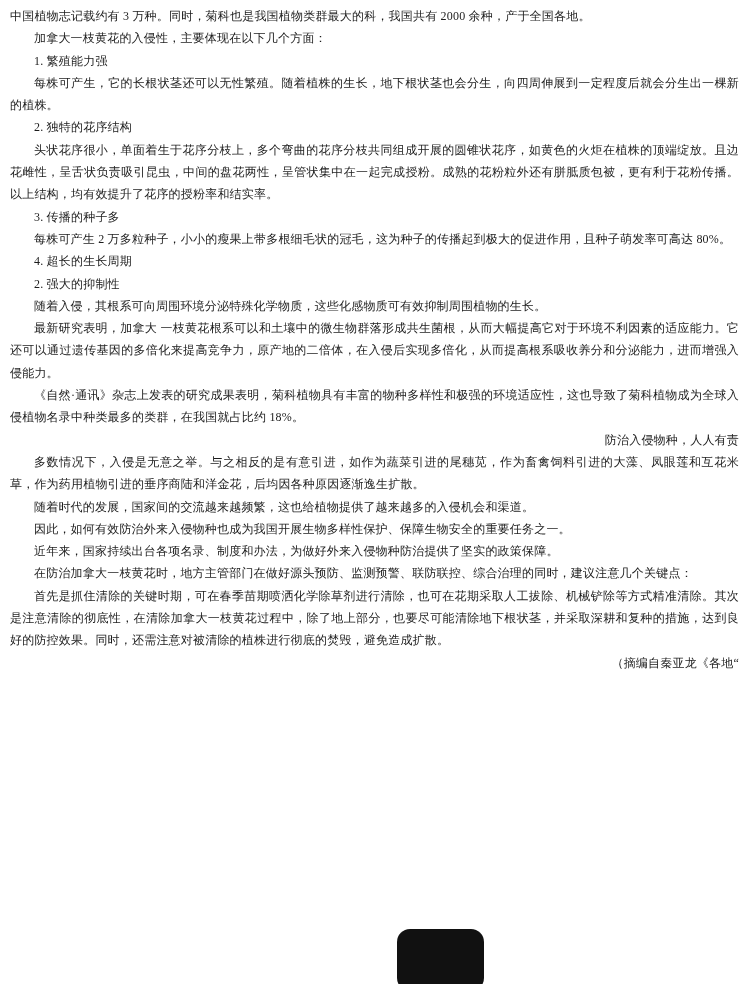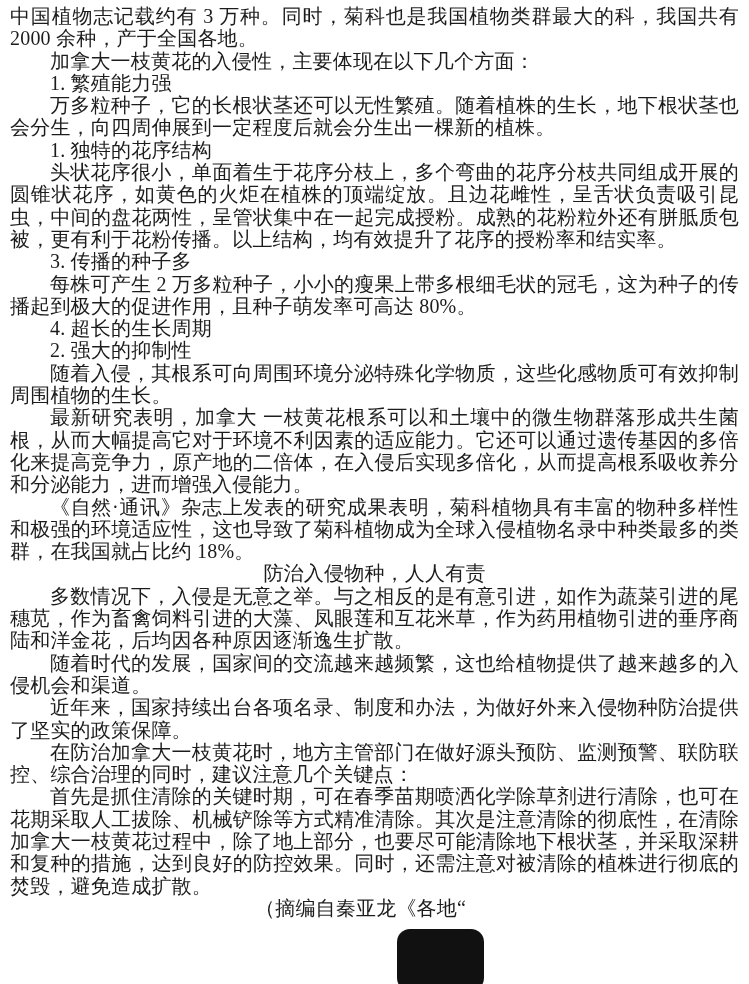--- a/index.html
+++ b/index.html
@@ -10,33 +10,33 @@
     position: relative;
     overflow: hidden;
   }
   .page {
     position: absolute;
     inset: 0;
     padding: 5px 10px 0 10px;
     color: #1c1c1c;
   }
   .para {
-    font-size: 20px;
+    font-size: 12px;
     line-height: 22.3px;
     text-align: justify;
     text-indent: 2em;
     letter-spacing: 0.2px;
   }
   .para.continuation { text-indent: 0; }
   .para.center-heading {
-    text-align: center;
+    text-align: right;
     text-indent: 0;
   }
   .para.source {
-    text-align: left;
+    text-align: right;
     text-indent: 0;
     padding-left: 245px;
   }
   .black-overlay {
     position: absolute;
     left: 397px;
     top: 929px;
     width: 87px;
     height: 62px;
     border-radius: 13px;
@@ -44,33 +44,34 @@
   }
 </style>
 </head>
 <body style="background: rgb(255, 255, 255);">
 
 <div class="page" style="color: rgb(28, 28, 28);">
   <div id="paragraphs">
       <p class="para continuation">中国植物志记载约有 3 万种。同时，菊科也是我国植物类群最大的科，我国共有 2000 余种，产于全国各地。</p>
       <p class="para body">加拿大一枝黄花的入侵性，主要体现在以下几个方面：</p>
       <p class="para body">1. 繁殖能力强</p>
-      <p class="para body">万多粒种子，它的长根状茎还可以无性繁殖。随着植株的生长，地下根状茎也会分生，向四周伸展到一定程度后就会分生出一棵新的植株。</p>
-      <p class="para body">1. 独特的花序结构</p>
+      <p class="para body">每株可产生，它的长根状茎还可以无性繁殖。随着植株的生长，地下根状茎也会分生，向四周伸展到一定程度后就会分生出一棵新的植株。</p>
+      <p class="para body">2. 独特的花序结构</p>
       <p class="para body">头状花序很小，单面着生于花序分枝上，多个弯曲的花序分枝共同组成开展的圆锥状花序，如黄色的火炬在植株的顶端绽放。且边花雌性，呈舌状负责吸引昆虫，中间的盘花两性，呈管状集中在一起完成授粉。成熟的花粉粒外还有胼胝质包被，更有利于花粉传播。以上结构，均有效提升了花序的授粉率和结实率。</p>
       <p class="para body">3. 传播的种子多</p>
       <p class="para body">每株可产生 2 万多粒种子，小小的瘦果上带多根细毛状的冠毛，这为种子的传播起到极大的促进作用，且种子萌发率可高达 80%。</p>
       <p class="para body">4. 超长的生长周期</p>
       <p class="para body">2. 强大的抑制性</p>
       <p class="para body">随着入侵，其根系可向周围环境分泌特殊化学物质，这些化感物质可有效抑制周围植物的生长。</p>
       <p class="para body">最新研究表明，加拿大 一枝黄花根系可以和土壤中的微生物群落形成共生菌根，从而大幅提高它对于环境不利因素的适应能力。它还可以通过遗传基因的多倍化来提高竞争力，原产地的二倍体，在入侵后实现多倍化，从而提高根系吸收养分和分泌能力，进而增强入侵能力。</p>
       <p class="para body">《自然·通讯》杂志上发表的研究成果表明，菊科植物具有丰富的物种多样性和极强的环境适应性，这也导致了菊科植物成为全球入侵植物名录中种类最多的类群，在我国就占比约 18%。</p>
       <p class="para center-heading">防治入侵物种，人人有责</p>
       <p class="para body">多数情况下，入侵是无意之举。与之相反的是有意引进，如作为蔬菜引进的尾穗苋，作为畜禽饲料引进的大藻、凤眼莲和互花米草，作为药用植物引进的垂序商陆和洋金花，后均因各种原因逐渐逸生扩散。</p>
       <p class="para body">随着时代的发展，国家间的交流越来越频繁，这也给植物提供了越来越多的入侵机会和渠道。</p>
+      <p class="para body">因此，如何有效防治外来入侵物种也成为我国开展生物多样性保护、保障生物安全的重要任务之一。</p>
       <p class="para body">近年来，国家持续出台各项名录、制度和办法，为做好外来入侵物种防治提供了坚实的政策保障。</p>
       <p class="para body">在防治加拿大一枝黄花时，地方主管部门在做好源头预防、监测预警、联防联控、综合治理的同时，建议注意几个关键点：</p>
       <p class="para body">首先是抓住清除的关键时期，可在春季苗期喷洒化学除草剂进行清除，也可在花期采取人工拔除、机械铲除等方式精准清除。其次是注意清除的彻底性，在清除加拿大一枝黄花过程中，除了地上部分，也要尽可能清除地下根状茎，并采取深耕和复种的措施，达到良好的防控效果。同时，还需注意对被清除的植株进行彻底的焚毁，避免造成扩散。</p>
       <p class="para source">（摘编自秦亚龙《各地“</p>
     </div>
 </div>
 
 <div class="black-overlay" style="background: rgb(17, 17, 17);"></div>
 
 </body></html>

